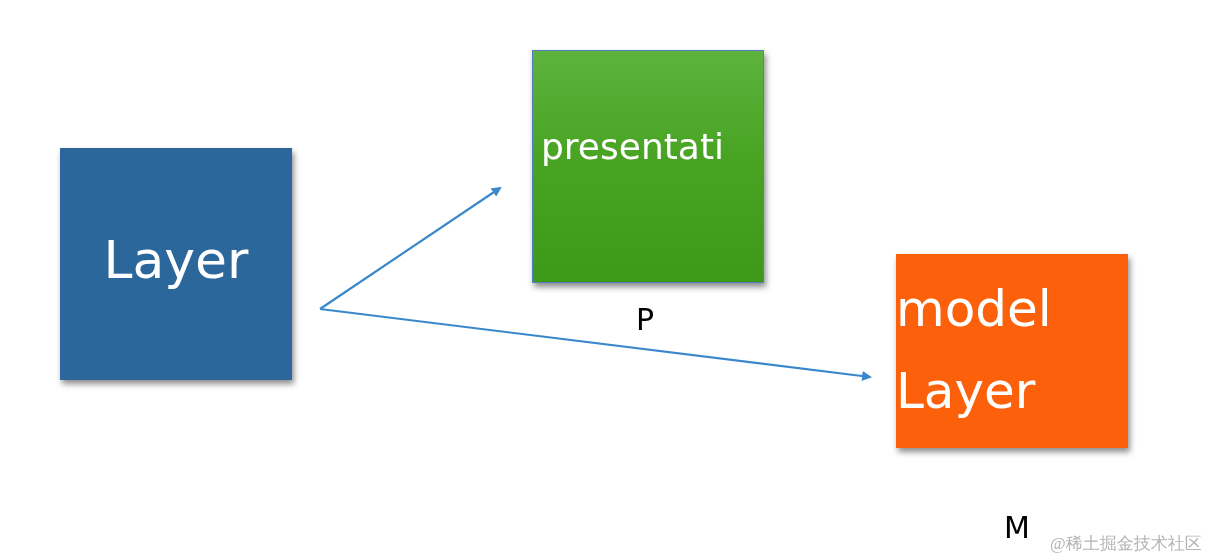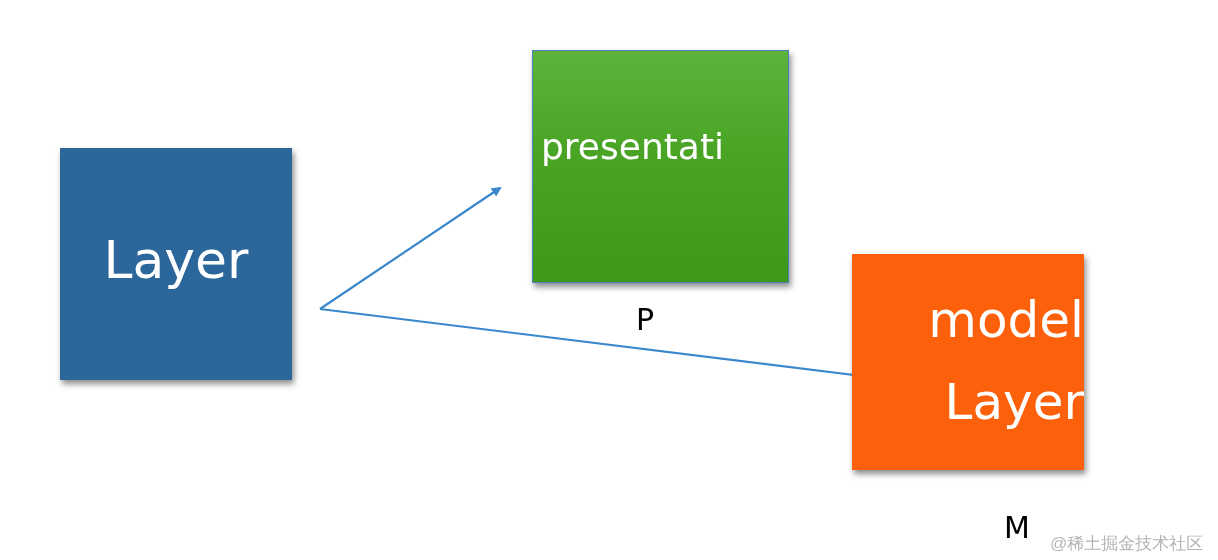--- a/index.html
+++ b/index.html
@@ -13,44 +13,44 @@
       color: #ffffff;
       box-shadow: 2px 4px 6px rgba(0,0,0,0.45);
     }
     #layer-box {
       left: 60px; top: 148px; width: 232px; height: 232px;
       background: #2c679c;
       display: flex; align-items: center; justify-content: center;
     }
     #layer-box .txt { font-size: 52px; letter-spacing: 0px; margin-top: -8px; }
     #presentation-box {
-      left: 532px; top: 50px; width: 257px; height: 233px;
+      left: 532px; top: 50px; width: 232px; height: 233px;
       background: linear-gradient(to bottom, #5db33d 0%, #49a424 45%, #3e9819 100%);
       border: 1px solid #4f7fbf;
       box-sizing: border-box;
     }
     #presentation-box .txt {
       position: absolute; left: 8px; top: 72px;
       font-size: 36px; line-height: 48px; width: 222px; word-break: break-all;
     }
     #model-box {
-      left: 852px; top: 254px; width: 232px; height: 216px;
+      left: 896px; top: 254px; width: 232px; height: 194px;
       background: #fc600a;
-      display: flex; flex-direction: column; align-items: flex-end; justify-content: center;
+      display: flex; flex-direction: column; align-items: flex-start; justify-content: center;
     }
     #model-box .txt { font-size: 50px; line-height: 84px; text-align: center; margin-top: -2px; }
     .label {
       position: absolute; font-size: 30px; color: #000000;
     }
     #label-p { left: 636px; top: 302px; }
     #label-m { left: 1004px; top: 510px; }
     #watermark {
       position: absolute; left: 1050px; top: 532px;
       font-size: 17px; color: #b4b4b4;
-      font-family: Liberation Sans, sans-serif;
+      font-family: Liberation Serif, serif;
     }
     svg#arrows { position: absolute; left: 0; top: 0; }
   </style>
 </head>
 <body>
 
 <svg id="arrows" width="1218" height="560">
   <defs>
     <marker id="ah" markerWidth="10" markerHeight="10" refX="8" refY="5" orient="auto" markerUnits="userSpaceOnUse">
       <path d="M0,0 L10,5 L0,10 Z" fill="#3a87cc"></path>

